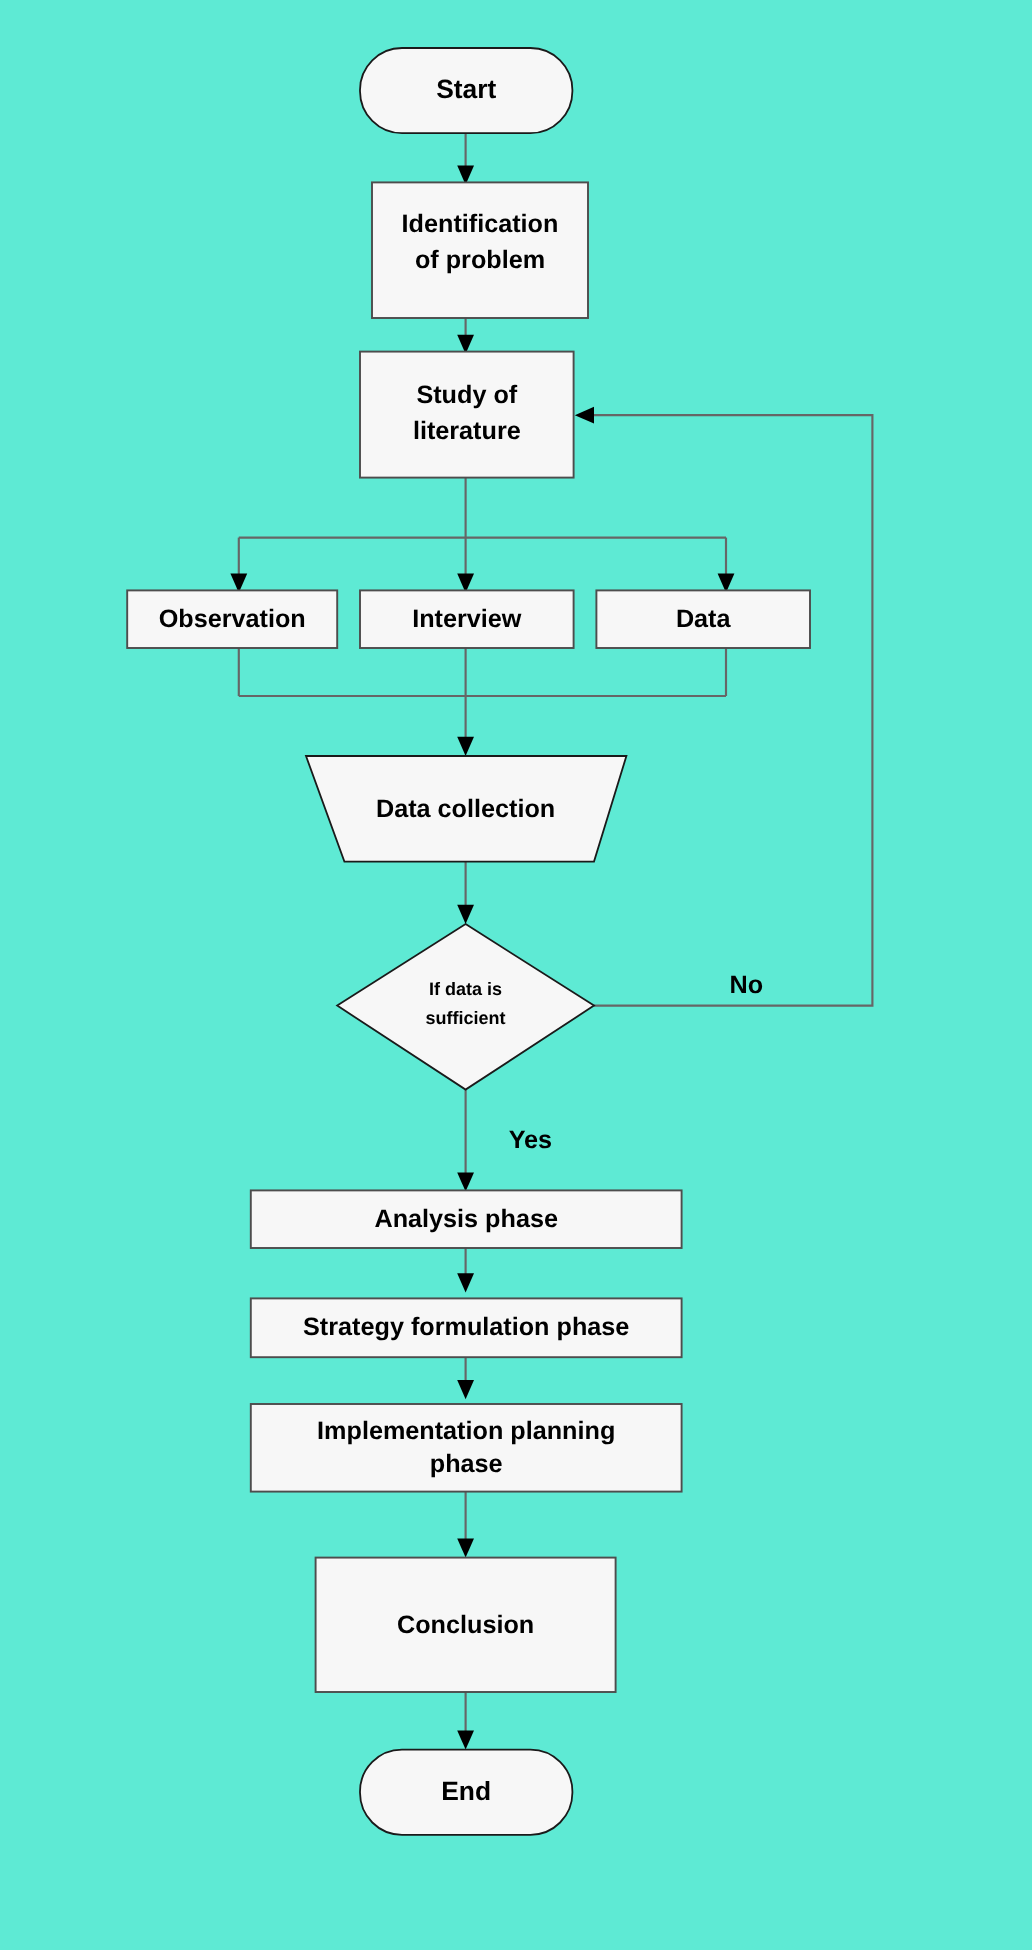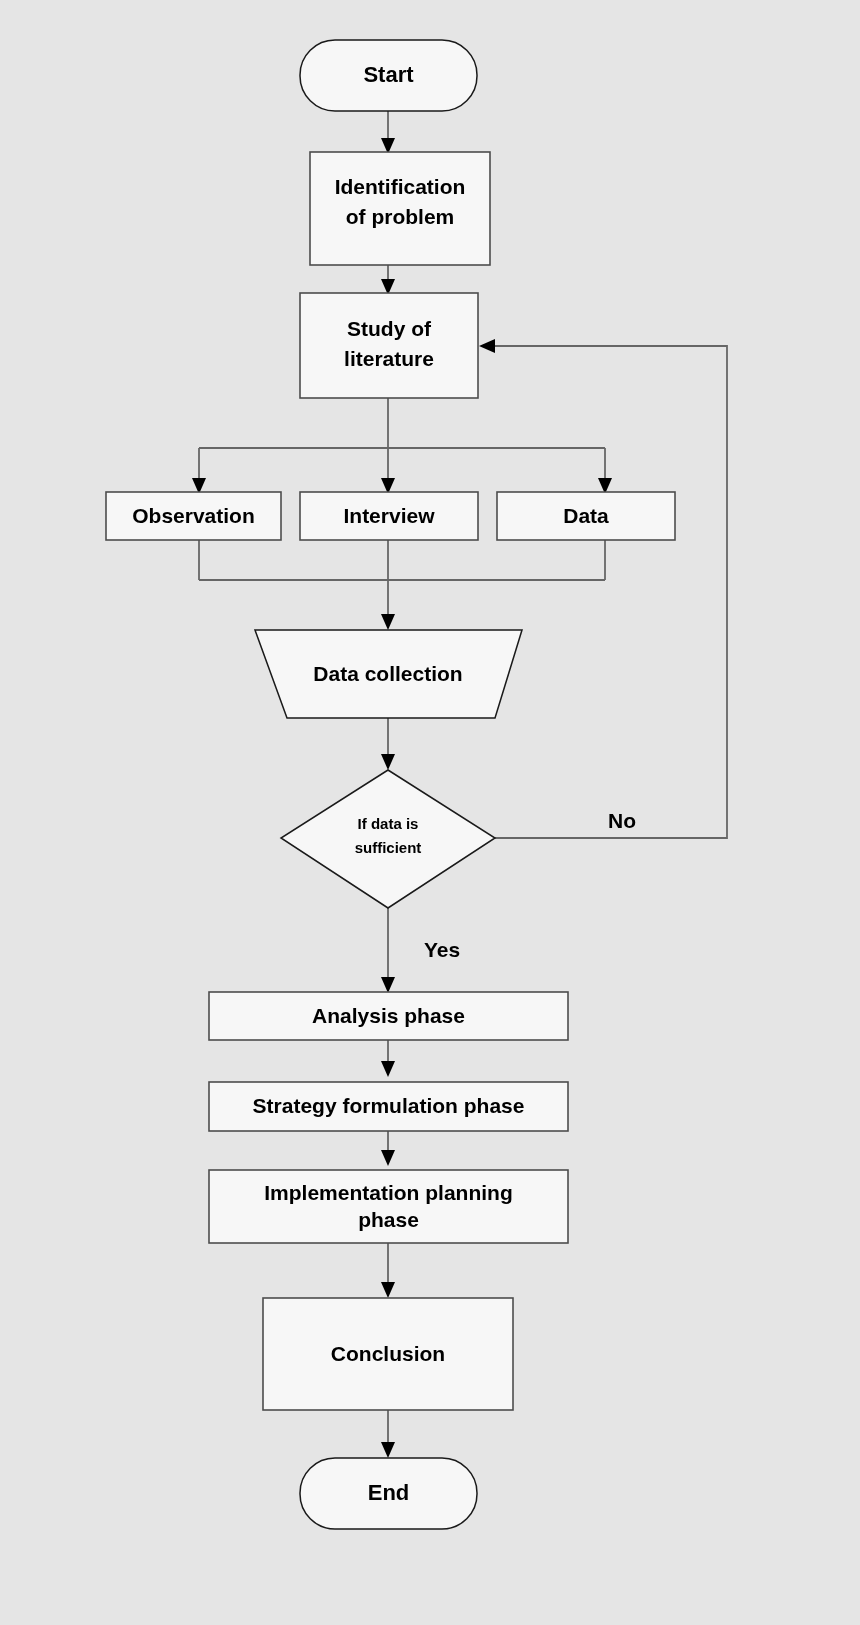--- a/index.html
+++ b/index.html
@@ -4,21 +4,21 @@
 <style>
   html, body {
     margin: 0;
     padding: 0;
     background: #ffffff;
   }
   #canvas {
     position: relative;
     width: 860px;
     height: 1625px;
-    background: #e5e5e5;
+    background: #5eead4;
     font-family: "Liberation Sans", sans-serif;
     overflow: hidden;
   }
   svg#flow {
     position: absolute;
     top: 0;
     left: 0;
     width: 860px;
     height: 1625px;
     display: block;

